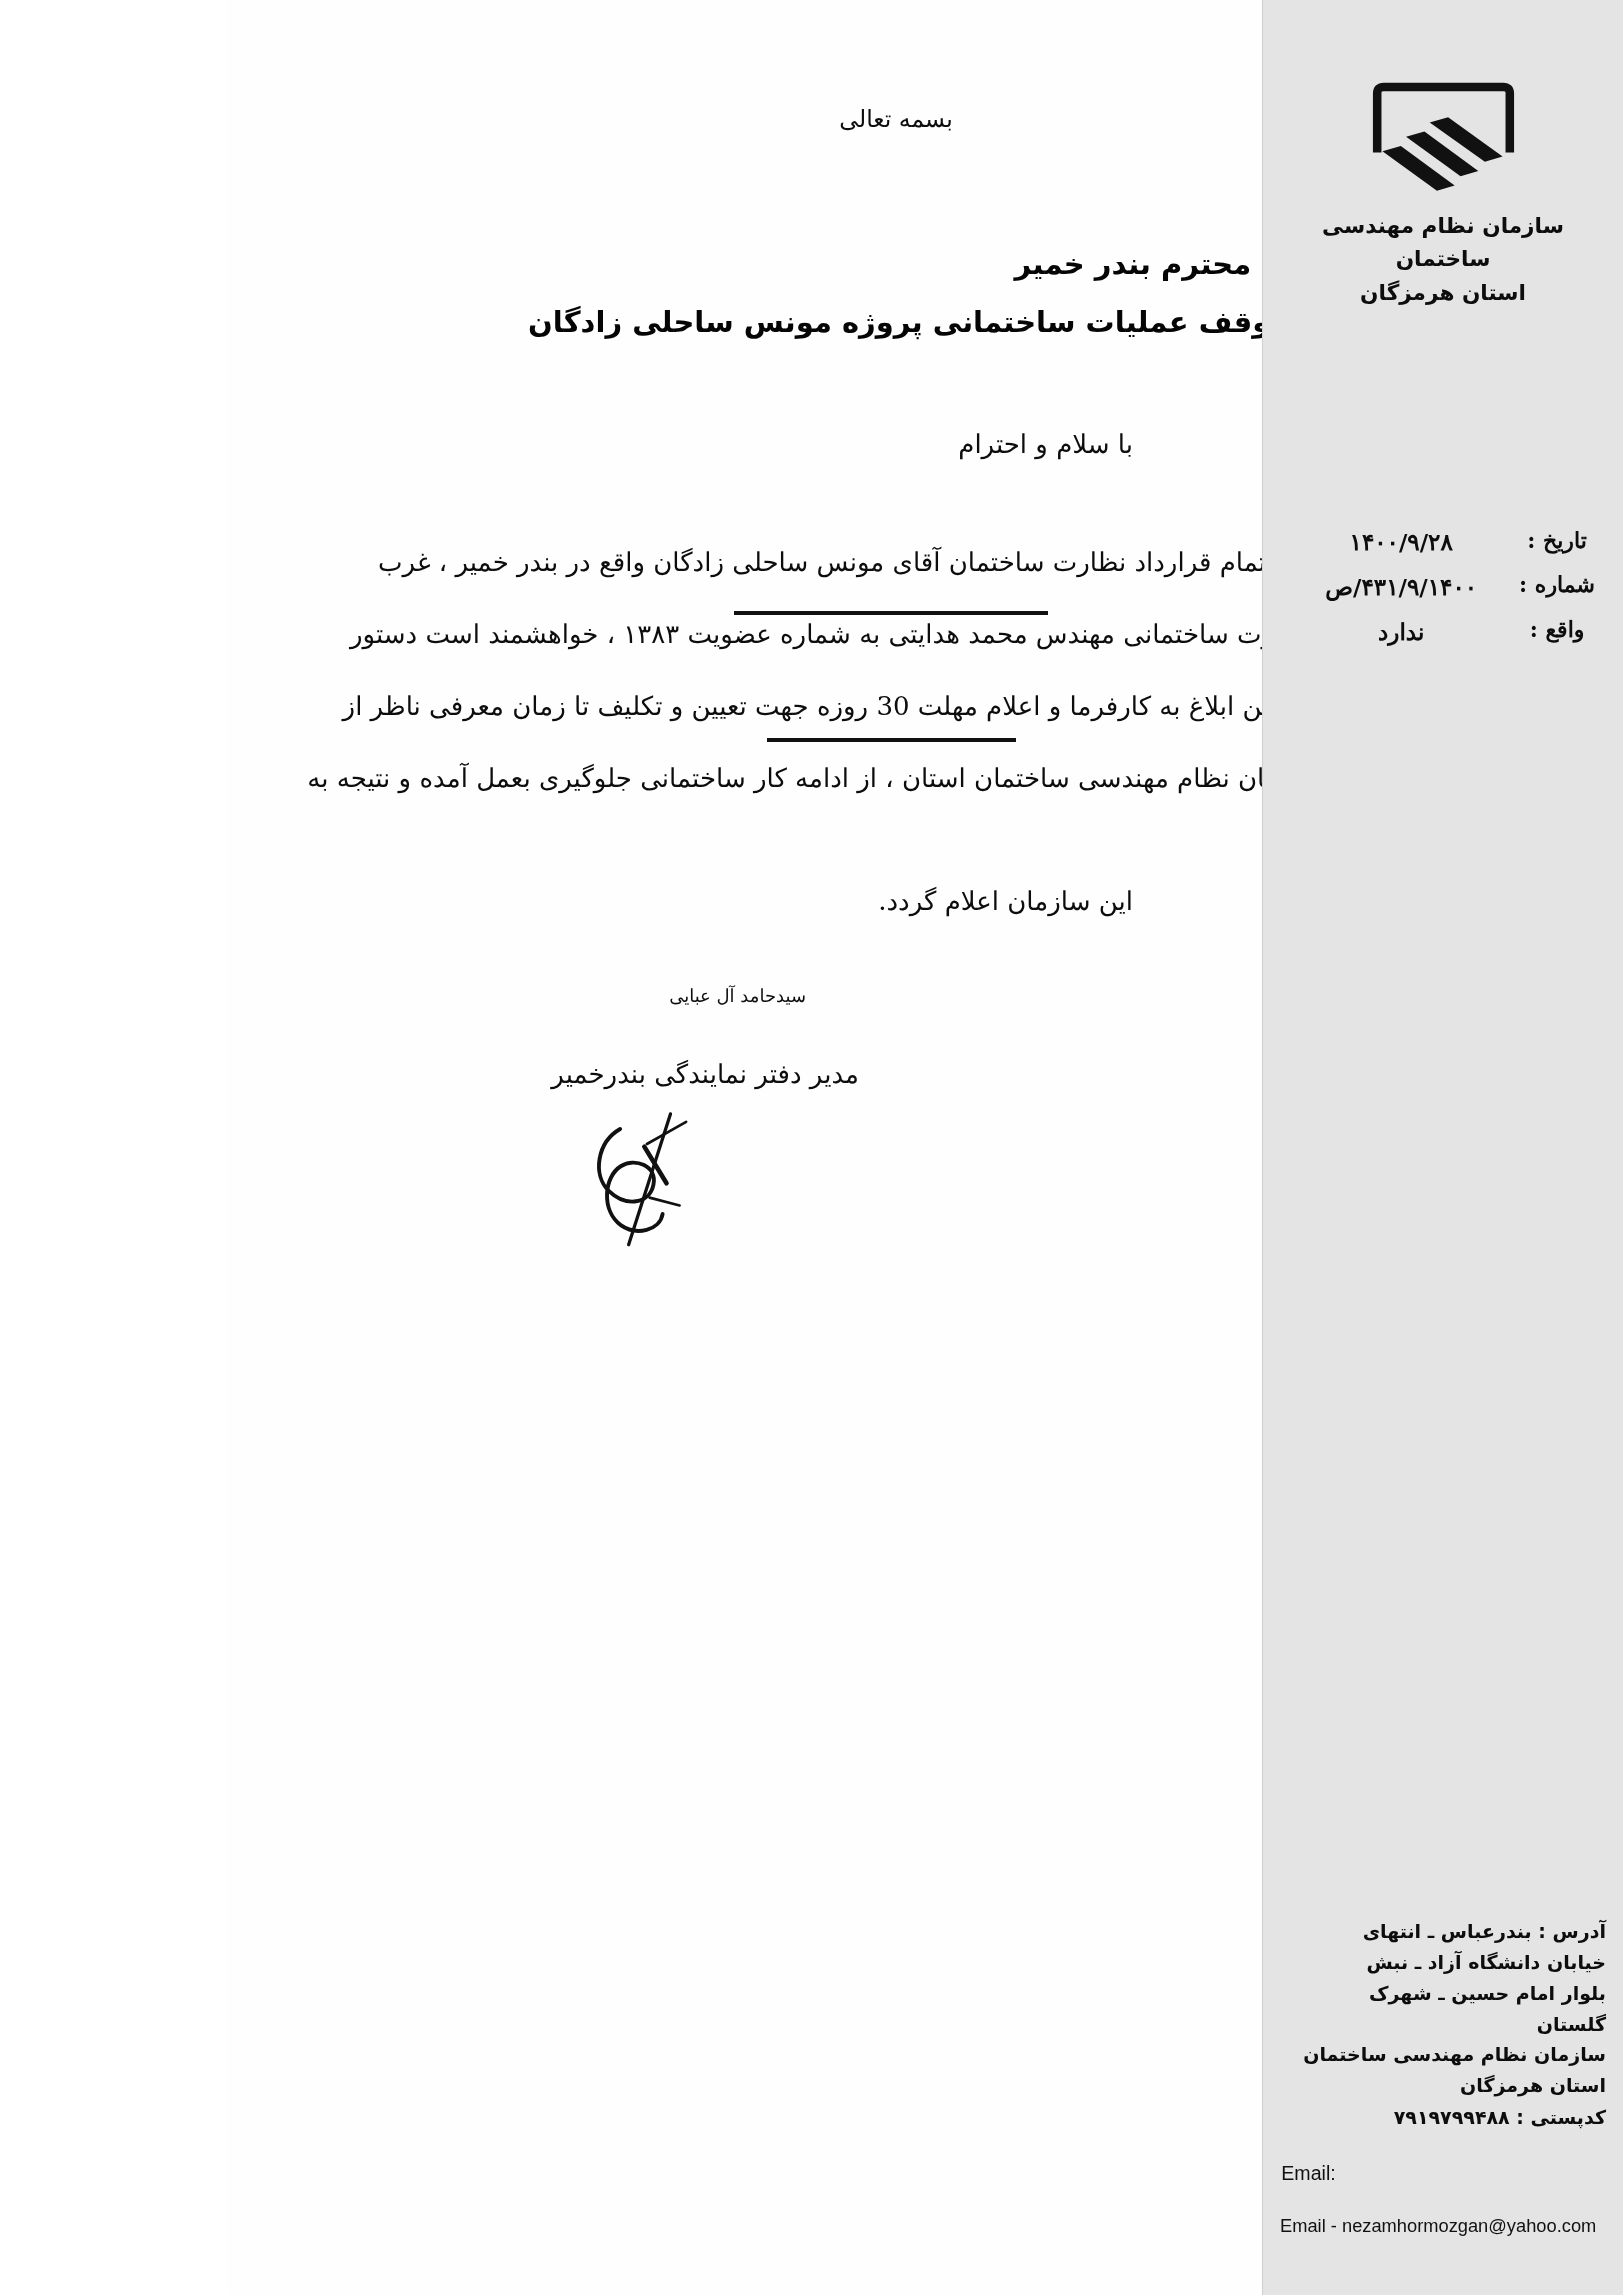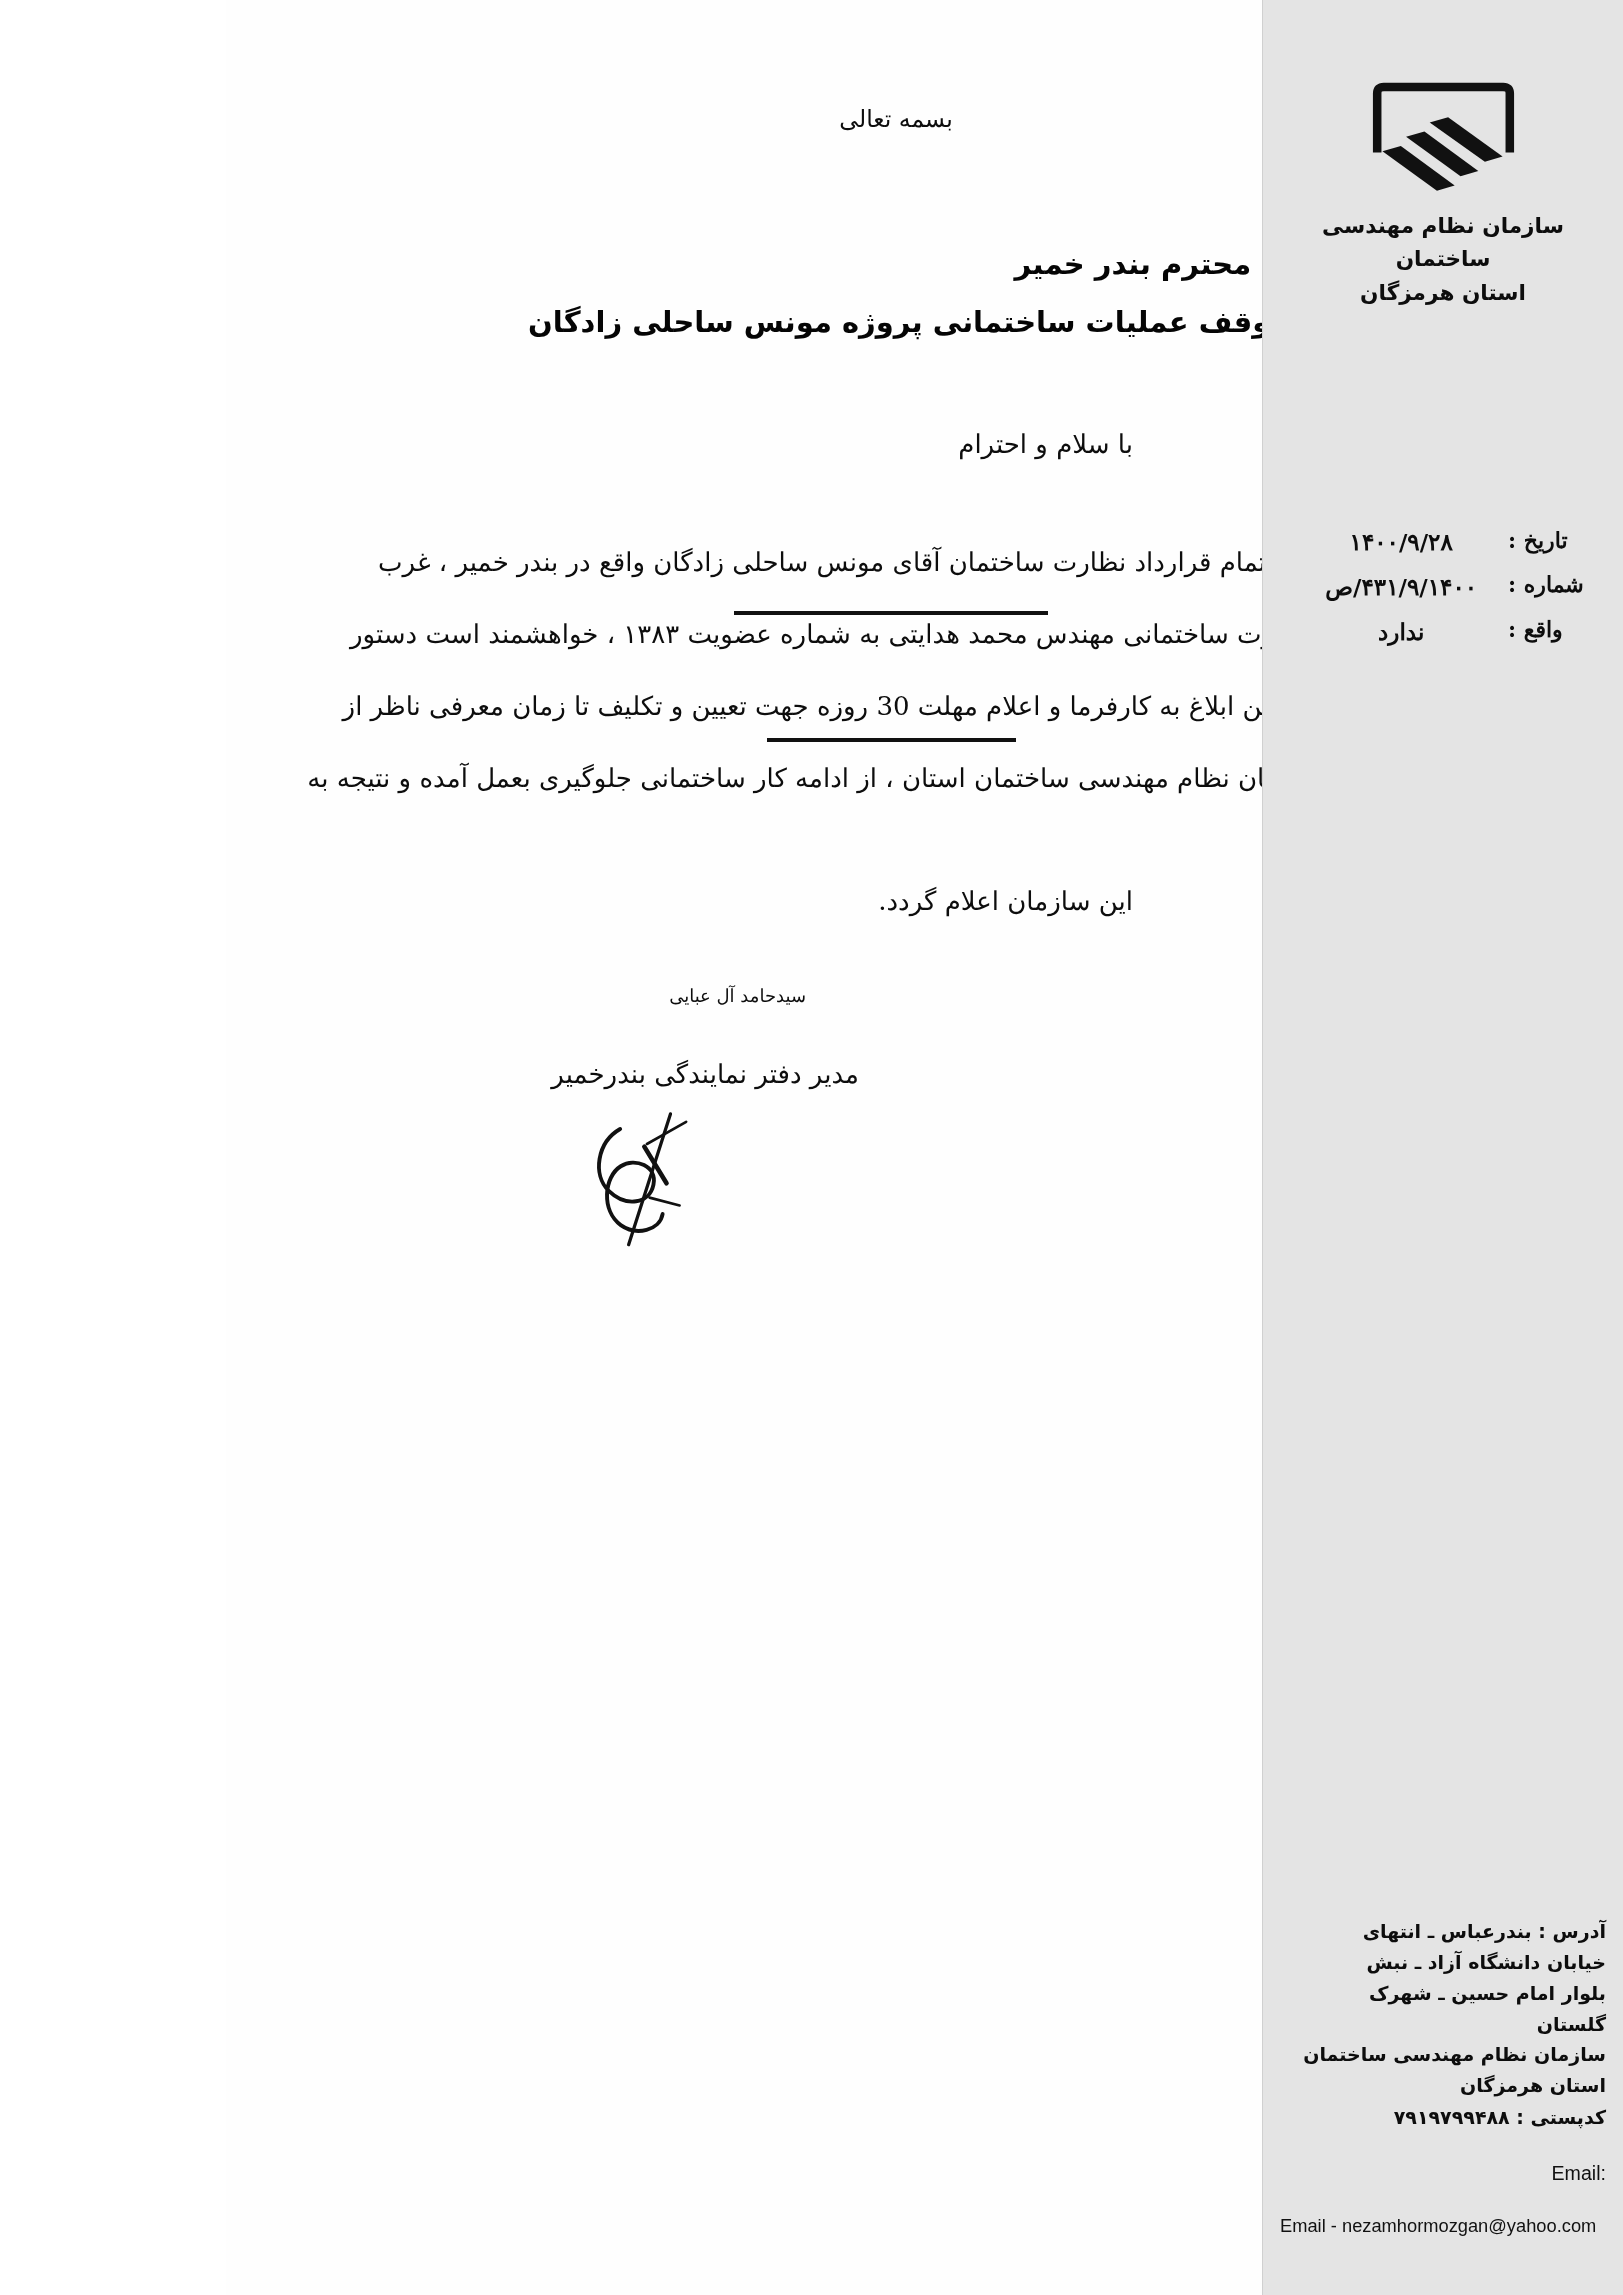--- a/index.html
+++ b/index.html
@@ -64,21 +64,21 @@
   .meta-row {
     display: flex;
     flex-direction: row;
     align-items: flex-start;
     justify-content: flex-start;
     margin-bottom: 7.9px;
     min-height: 37px;
   }
   .meta-label {
     flex: 0 0 98px;
-    text-align: left;
+    text-align: center;
     font-size: 22px;
     font-weight: bold;
     color: #0d0d0d;
     font-family: "DejaVu Serif", "Liberation Serif", serif;
     padding-top: 2.6px;
   }
   .meta-value {
     flex: 1 1 auto;
     text-align: center;
     font-size: 23px;
@@ -107,21 +107,21 @@
   .footer-postal {
     display: block;
     margin-top: 1.3px;
   }
 
   .footer-email-label {
     position: absolute;
     bottom: 110px;
     right: 17px;
     left: 18.3px;
-    text-align: right;
+    text-align: left;
     direction: ltr;
     font-size: 19.6px;
     color: #111;
     font-family: "Liberation Sans", sans-serif;
   }
   .footer-email-value {
     position: absolute;
     bottom: 58px;
     right: 17px;
     left: 17px;

